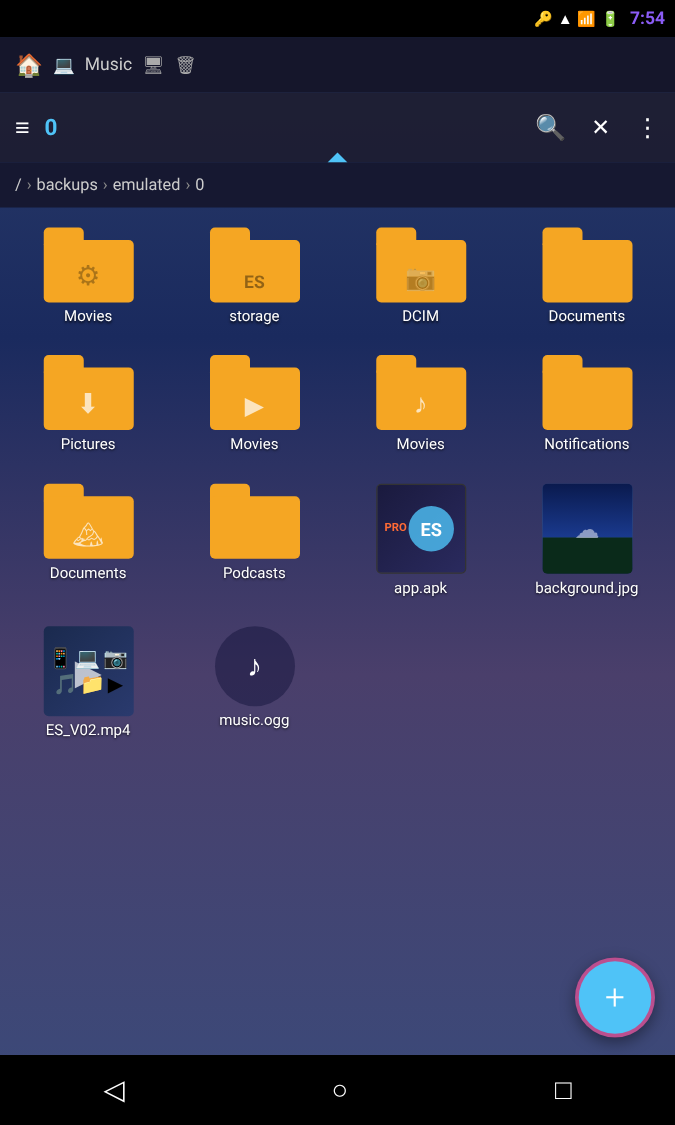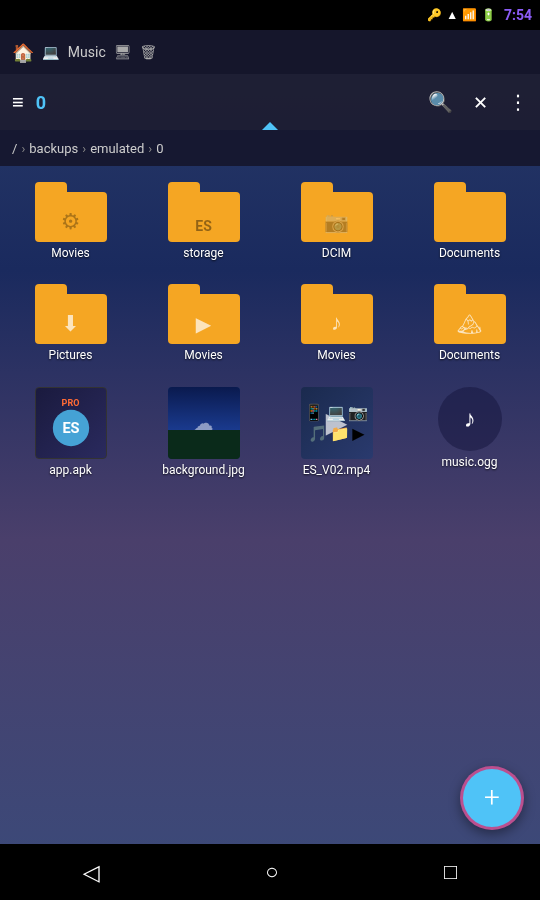--- a/index.html
+++ b/index.html
@@ -183,21 +183,21 @@
       justify-content: center;
       overflow: hidden;
       position: relative;
     }
     .apk-thumb {
       background: linear-gradient(135deg, #1a1a3e 0%, #2a2a5e 100%);
       border: 1px solid #333;
     }
     .apk-inner {
       display: flex;
-      flex-direction: column;
+      flex-direction: row;
       align-items: center;
     }
     .apk-pro {
       color: #ff6b35;
       font-size: 9px;
       font-weight: bold;
     }
     .apk-logo {
       width: 40px;
       height: 40px;
@@ -413,30 +413,44 @@
 
   <div class="file-item">
     <div class="folder-icon">
       <div class="folder-tab"></div>
       <div class="folder-body"></div>
       <div class="folder-overlay" style="font-size:22px;color:rgba(255,255,255,0.7);">♪</div>
     </div>
     <span class="file-label">Movies</span>
   </div>
 
+  <div class="file-item">
+    <div class="folder-icon">
+      <div class="folder-tab"></div>
+      <div class="folder-body"></div>
+    </div>
+    <span class="file-label">Notifications</span>
+  </div>
 
   <div class="file-item">
     <div class="folder-icon">
       <div class="folder-tab"></div>
       <div class="folder-body"></div>
       <div class="folder-overlay" style="font-size:20px;color:rgba(255,255,255,0.7);">🏔</div>
     </div>
     <span class="file-label">Documents</span>
   </div>
 
+  <div class="file-item">
+    <div class="folder-icon">
+      <div class="folder-tab"></div>
+      <div class="folder-body"></div>
+    </div>
+    <span class="file-label">Podcasts</span>
+  </div>
 
   <div class="file-item">
     <div class="file-thumb apk-thumb">
       <div class="apk-inner">
         <span class="apk-pro">PRO</span>
         <div class="apk-logo" style="background:transparent;display:flex;align-items:center;justify-content:center;">
           <svg width="44" height="44" viewBox="0 0 44 44">
             <circle cx="22" cy="22" r="20" fill="#4fc3f7" opacity="0.8"></circle>
             <text x="22" y="28" text-anchor="middle" fill="white" font-size="16" font-weight="bold">ES</text>
           </svg>

